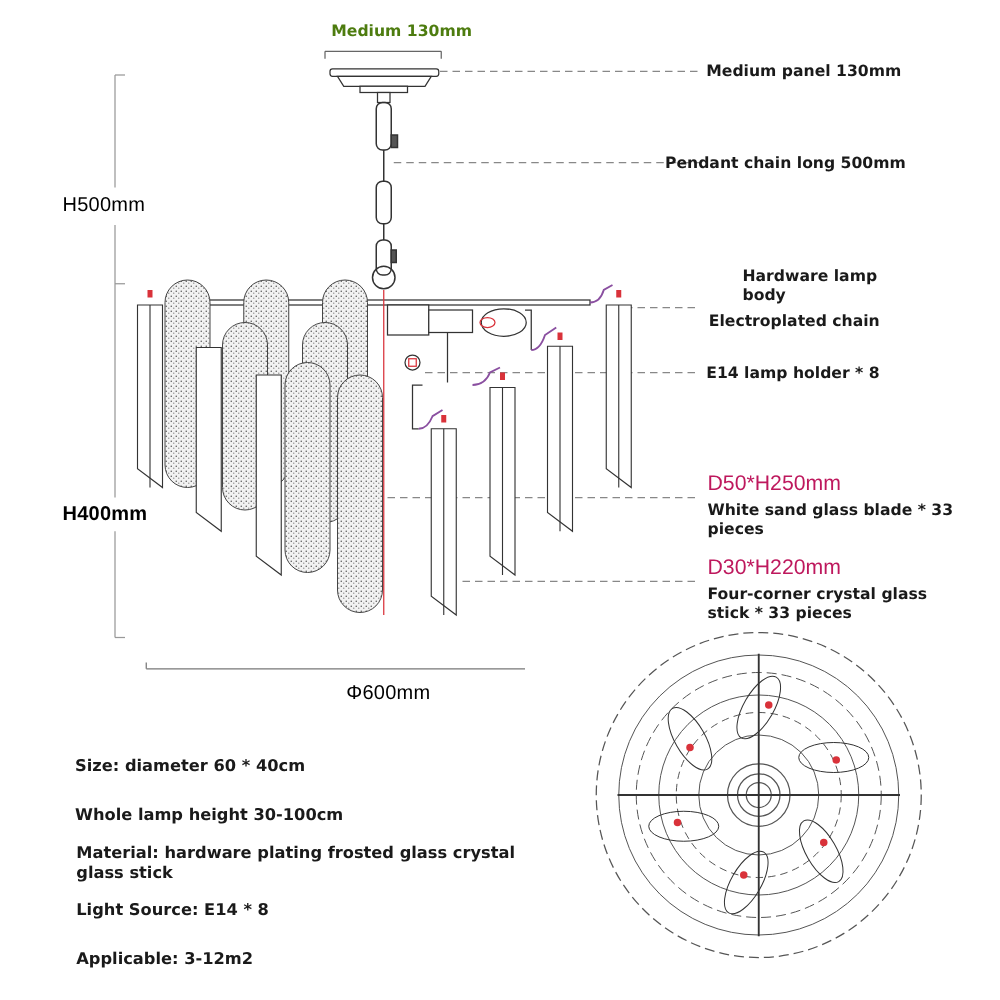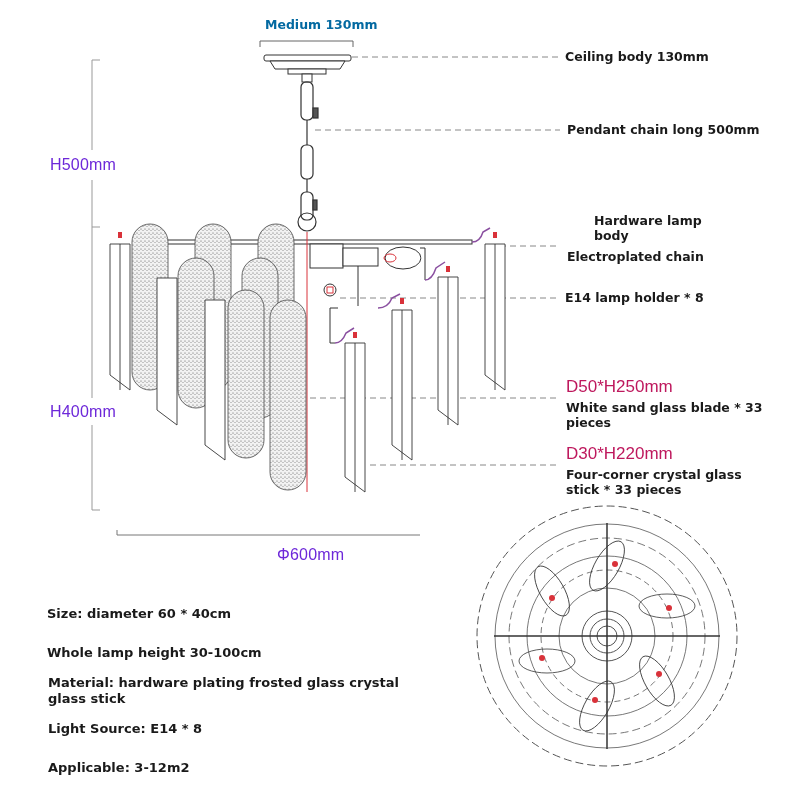--- a/index.html
+++ b/index.html
@@ -1,22 +1,22 @@
 <!DOCTYPE html>
 <html><head>
 <meta charset="utf-8">
 <style>
   html, body { margin: 0; padding: 0; background: #ffffff; }
   body { width: 800px; height: 800px; position: relative; overflow: hidden; font-family: "DejaVu Sans", sans-serif; color: #111; }
   .abs { position: absolute; }
   .label-bold { font-weight: bold; font-size: 12.5px; color: #1a1a1a; line-height: 15px; }
-  .dim-light { font-family: "Liberation Sans", sans-serif; font-size: 16px; color: #6d28d9; letter-spacing: 0.2px; }
+  .dim-light { font-family: "Liberation Sans", sans-serif; font-size: 16px; color: #000000; letter-spacing: 0.2px; }
   .dim-dark { font-family: "Liberation Sans", sans-serif; font-size: 17px; color: #be185d; }
-  .spec { font-weight: bold; font-size: 13px; color: #1a1a1a; line-height: 16px; }
-  .top-dim { font-weight: bold; font-size: 12.5px; color: #0369a1; }
+  .spec { font-weight: bold; font-size: 13px; color: #1a1a1a; line-height: 16px; margin-left: 13px; }
+  .top-dim { font-weight: bold; font-size: 12.5px; color: #4d7c0f; }
   svg { position: absolute; left: 0; top: 0; }
 </style>
 </head>
 <body>
 
 <svg width="800" height="800" viewBox="0 0 800 800">
   <defs>
     <pattern id="sand" width="4" height="4" patternUnits="userSpaceOnUse">
       <rect width="4" height="4" fill="#f2f2f2"></rect>
       <circle cx="1" cy="1" r="0.6" fill="#555"></circle>
@@ -154,25 +154,25 @@
       <circle cx="-12" cy="64" r="3"></circle>
       <circle cx="-65" cy="22" r="3"></circle>
       <circle cx="-55" cy="-38" r="3"></circle>
     </g>
   </g>
 </svg>
 
 <div class="abs top-dim" style="left:265px; top:17px;">Medium 130mm</div>
 
 <div class="abs dim-light" style="left:50px; top:156px;">H500mm</div>
-<div class="abs dim-light" style="left:50px; top:403px;">H400mm</div>
+<div class="abs dim-light" style="left:50px; top:403px;font-weight:bold;">H400mm</div>
 <div class="abs dim-light" style="left:277px; top:546px;">Φ600mm</div>
 
-<div class="abs label-bold" style="left:565px; top:49px;">Ceiling body 130mm</div>
-<div class="abs label-bold" style="left:567px; top:122px;">Pendant chain long 500mm</div>
+<div class="abs label-bold" style="left:565px; top:49px;">Medium panel 130mm</div>
+<div class="abs label-bold" style="left:532px; top:122px;">Pendant chain long 500mm</div>
 <div class="abs label-bold" style="left:566px; top:213px; width:120px;margin-left:28px;">Hardware lamp body</div>
 <div class="abs label-bold" style="left:567px; top:249px;">Electroplated chain</div>
 <div class="abs label-bold" style="left:565px; top:290px;">E14 lamp holder * 8</div>
 <div class="abs dim-dark" style="left:566px; top:377px;">D50*H250mm</div>
 <div class="abs label-bold" style="left:566px; top:400px; width:210px;">White sand glass blade * 33 pieces</div>
 <div class="abs dim-dark" style="left:566px; top:444px;">D30*H220mm</div>
 <div class="abs label-bold" style="left:566px; top:467px; width:190px;">Four-corner crystal glass stick * 33 pieces</div>
 
 <div class="abs spec" style="left:47px; top:606px;">Size: diameter 60 * 40cm</div>
 <div class="abs spec" style="left:47px; top:645px;">Whole lamp height 30-100cm</div>

